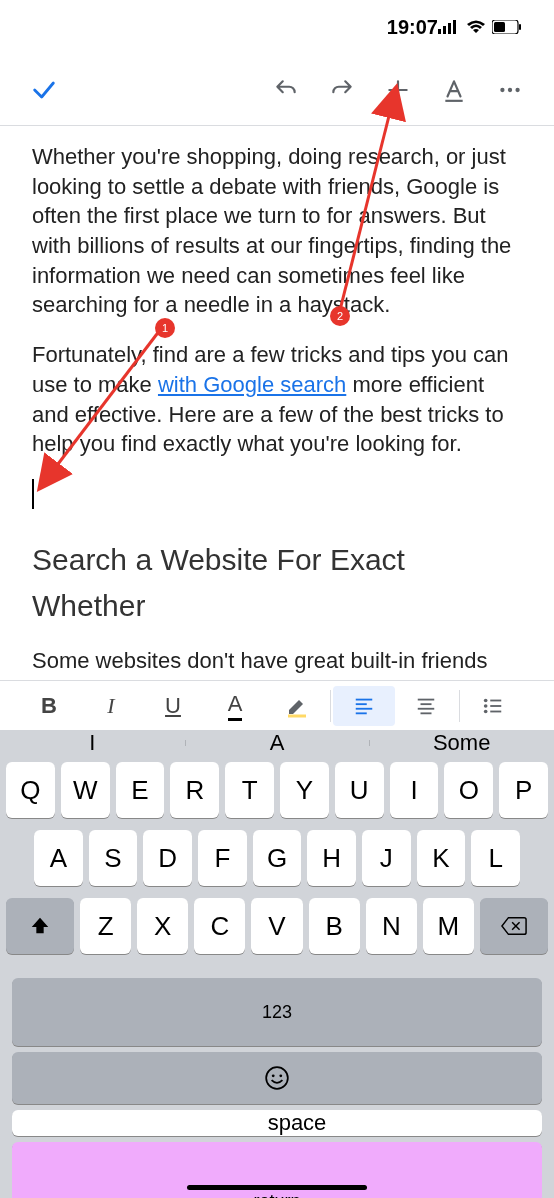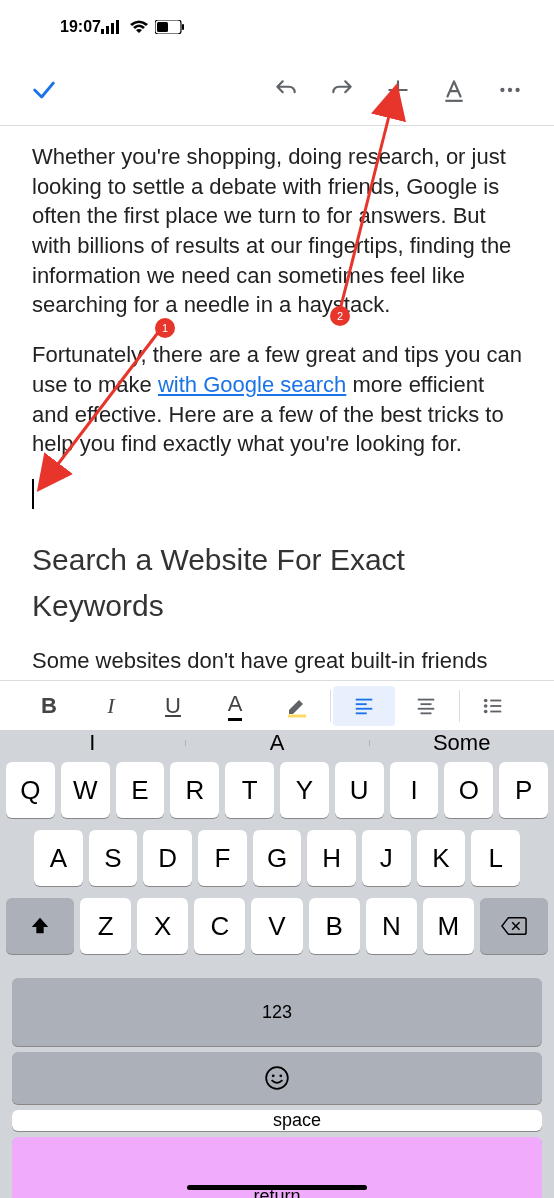--- a/index.html
+++ b/index.html
@@ -7,25 +7,25 @@
     width: 554px;
     height: 1198px;
     font-family: -apple-system, BlinkMacSystemFont, "Helvetica Neue", Arial, sans-serif;
     background: #fff;
     overflow: hidden;
     position: relative;
   }
   
   .status-bar {
     display: flex;
-    justify-content: flex-start;
+    justify-content: flex-end;
     align-items: center;
     height: 54px;
-    padding: 0 32px 0 60px;
-    font-size: 16px;
+    padding: 0 32px 0 40px;
+    font-size: 20px;
     font-weight: 600;
   }
   .status-icons { display: flex; align-items: center; gap: 6px; }
   
   .toolbar {
     display: flex;
     align-items: center;
     height: 72px;
     padding: 0 20px;
     border-bottom: 1px solid #dadce0;
@@ -134,21 +134,21 @@
     color:#000;
   }
   .krow.r2 { padding: 0 28px; }
   .key-mod {
     background:#acb1b9;
     flex: 0 0 68px;
   }
   .bottom-row { display:flex; gap:6px; padding: 0 6px; margin-top:12px;flex-direction:column; }
   .key-123 { flex:0 0 68px; background:#acb1b9; font-size:18px; }
   .key-emoji { flex:0 0 52px; background:#acb1b9; }
-  .key-space { flex:1; background:#fff; font-size:18px;padding-left:40px; }
+  .key-space { flex:1; background:#fff; font-size:22px;padding-left:40px; }
   .key-return { flex:0 0 118px; background:#f0abfc; font-size:18px; }
   .kb-footer {
     height: 90px;
     display:flex;
     justify-content:space-between;
     align-items:center;
     padding: 0 32px 12px 28px;
   }
   .home-ind {
     position:absolute;
@@ -226,24 +226,24 @@
         <circle cx="5" cy="12" r="2" fill="#5f6368"></circle>
         <circle cx="12" cy="12" r="2" fill="#5f6368"></circle>
         <circle cx="19" cy="12" r="2" fill="#5f6368"></circle>
       </svg>
   </div>
 </div>
 
 <div class="doc">
   <p>Whether you're shopping, doing research, or just looking to settle a debate with friends, Google is often the first place we turn to for answers. But with billions of results at our fingertips, finding the information we need can sometimes feel like searching for a needle in a haystack.</p>
   <p>
-    <span>Fortunately, there are a few great and tips you can use to make </span><a href="#">with Google search</a><span> more efficient and effective. Here are a few of the best tricks to help you find exactly what you're looking for.</span>
+    <span>Fortunately, find are a few tricks and tips you can use to make </span><a href="#">with Google search</a><span> more efficient and effective. Here are a few of the best tricks to help you find exactly what you're looking for.</span>
   </p>
   <div class="cursor-line"><span class="cursor"></span></div>
-  <h2>Search a Website For Exact Keywords</h2>
+  <h2>Search a Website For Exact Whether</h2>
   <p>Some websites don't have great built-in friends</p>
 </div>
 
 <div class="format-bar">
   <div class="fmt-btn fmt-bold">B</div>
   <div class="fmt-btn fmt-ital">I</div>
   <div class="fmt-btn fmt-under">U</div>
   <div class="fmt-btn">
     <span style="border-bottom:3px solid #000; padding-bottom:1px;">A</span>
   </div>

